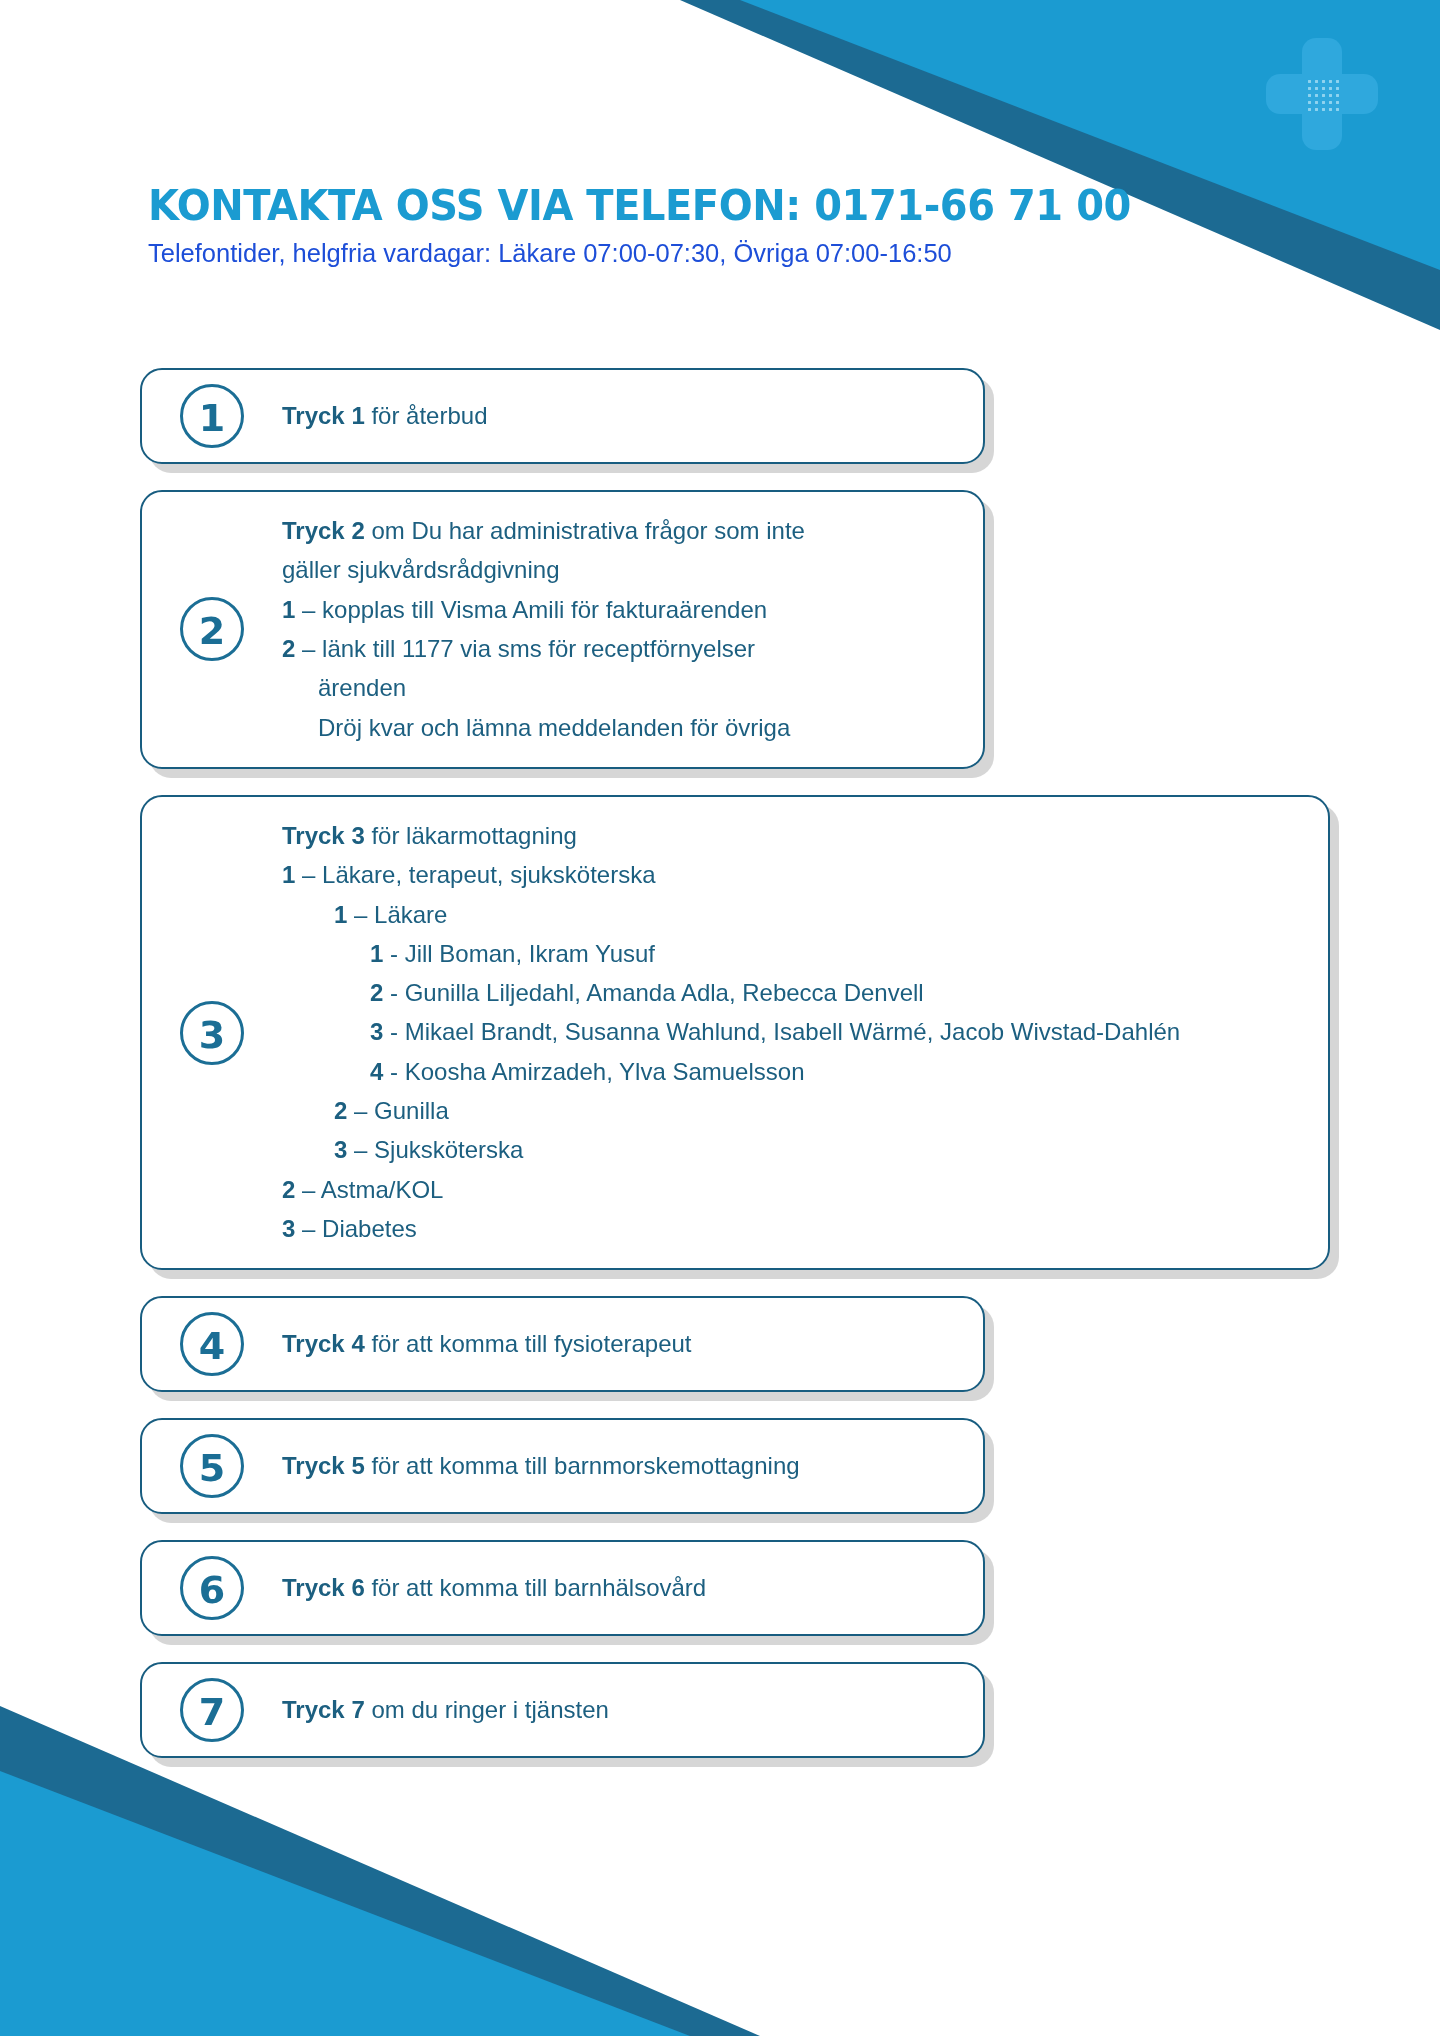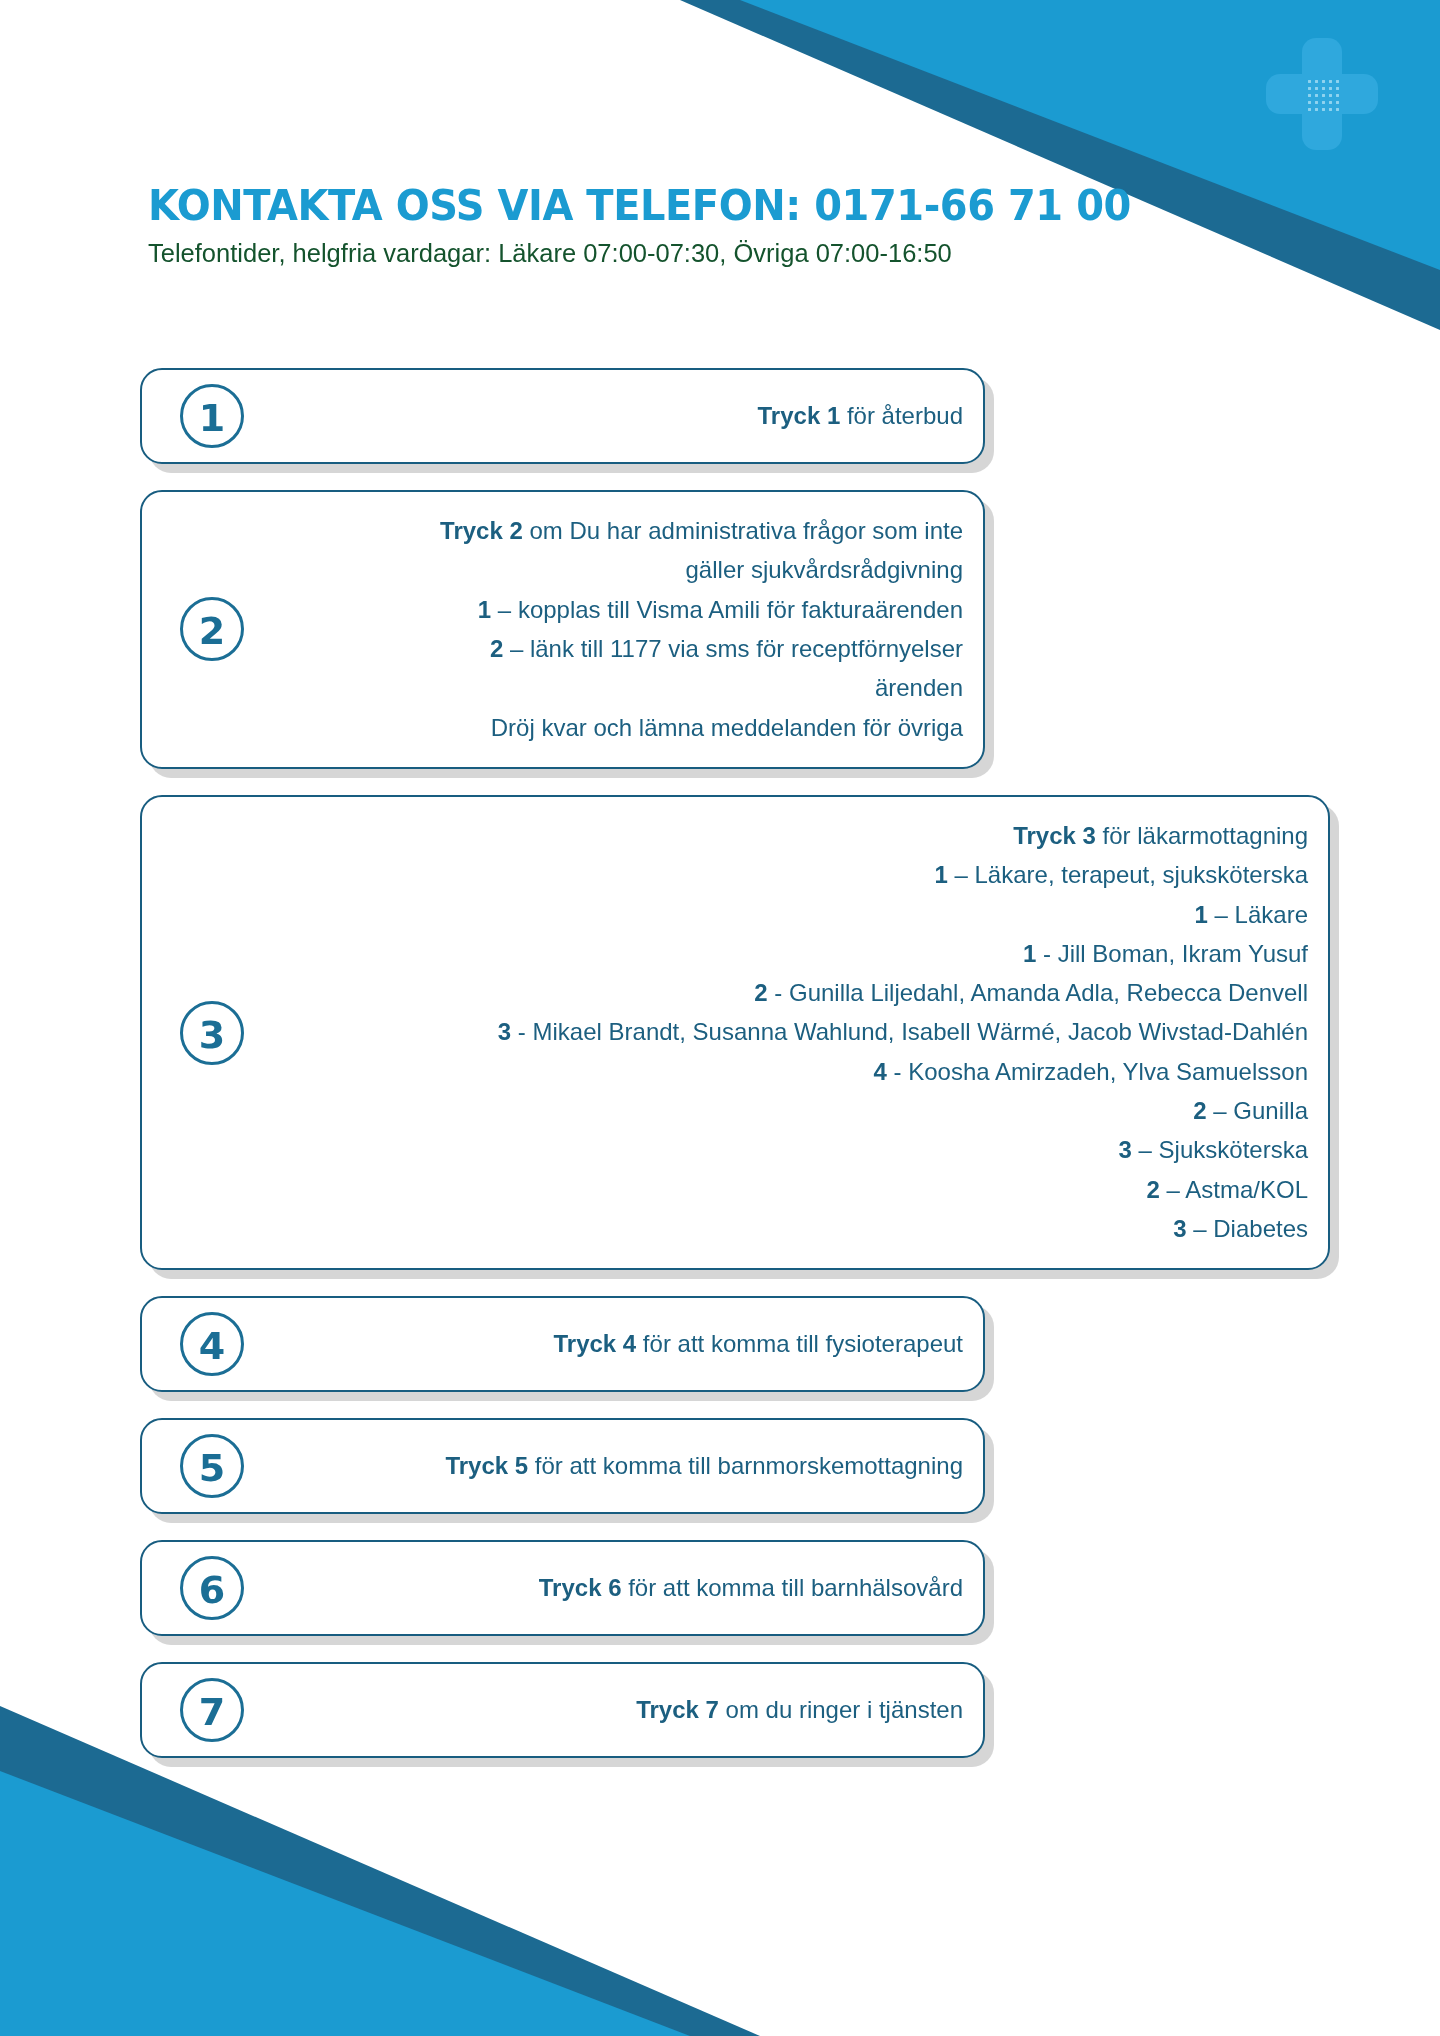--- a/index.html
+++ b/index.html
@@ -92,21 +92,21 @@
     letter-spacing: -0.5px;
     color: #1b9bd1;
     transform: scaleX(0.93);
     transform-origin: left center;
     white-space: nowrap;
   }
   .header h2 {
     margin: 9px 0 0 0;
     font-weight: normal;
     font-size: 25.5px;
-    color: #14532d;
+    color: #1d4ed8;
     white-space: nowrap;
   }
 
   
   .cards {
     position: absolute;
     left: 140px;
     top: 368px;
     width: 1190px;
   }
@@ -145,21 +145,20 @@
     line-height: 62px;
     text-align: center;
     box-sizing: border-box;
   }
 
   .card-body {
     flex: 1 1 auto;
     color: #1c5f80;
     font-size: 24px;
     line-height: 1.18;
-    text-align: right;
   }
   .card-body .line { white-space: nowrap; }
   .strong { font-weight: bold; }
   .ind2 { padding-left: 52px; }
   .ind3 { padding-left: 88px; }
   .ind-cont { padding-left: 36px; }
 
   .card-2 { min-height: 200px; }
   .card-3 { min-height: 356px; }
   .card-2 .card-body .line,

